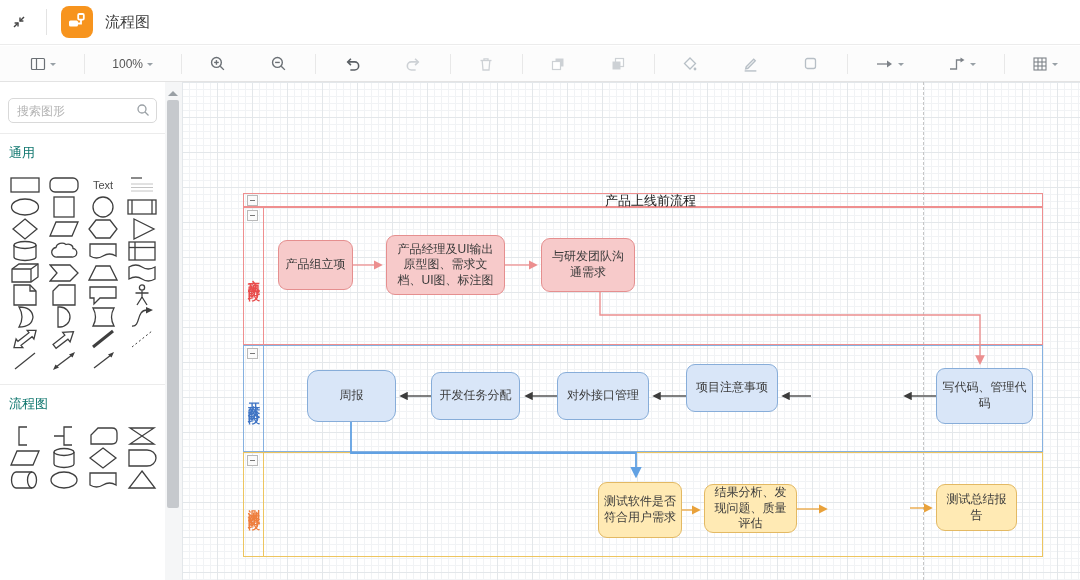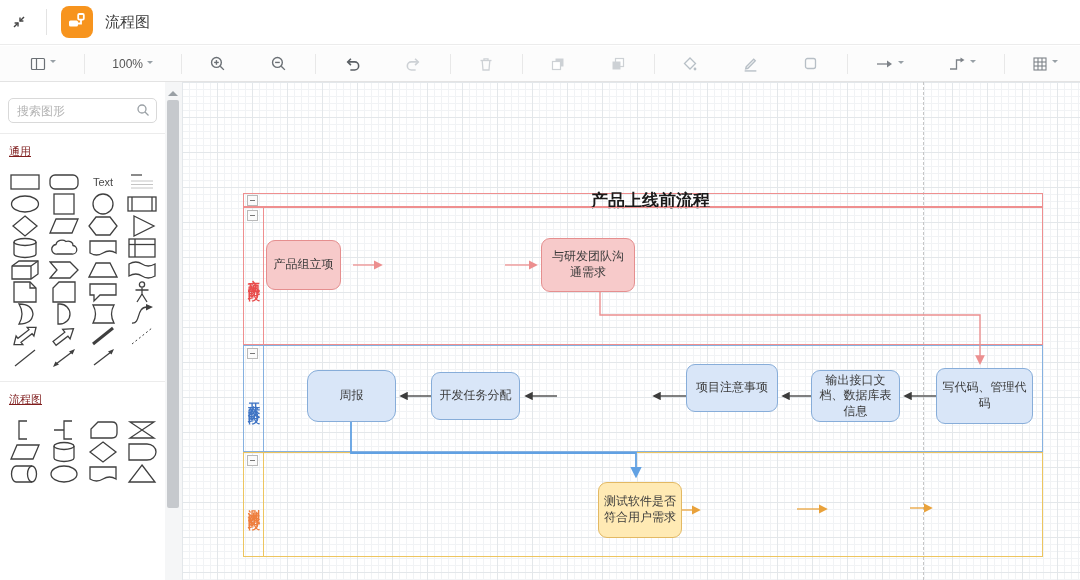--- a/index.html
+++ b/index.html
@@ -11,36 +11,36 @@
   .header { position:absolute; left:0; top:0; width:1080px; height:45px; background:#fff;
     border-bottom:1px solid #ececec; display:flex; align-items:center; }
   .hdr-collapse { width:22px; height:22px; margin-left:8px; display:flex; align-items:center; justify-content:center; cursor:pointer; }
   .hdr-sep { width:1px; height:26px; background:#e3e3e3; margin:0 14px 0 16px; }
   .logo { width:32px; height:32px; border-radius:8px; background:#f7941e; display:flex; align-items:center; justify-content:center; }
   .hdr-title { margin-left:12px; font-size:15px; color:#3a3a3a; }
 
   
   .toolbar { position:absolute; left:0; top:46px; width:1080px; height:36px; background:#fcfcfc;
     border-bottom:1px solid #e3e3e3; display:flex; align-items:center; padding-left:8px; }
-  .tbtn { display:flex; align-items:flex-start; border:none; background:transparent; padding:3px 4px; margin:0 18px; cursor:pointer; }
+  .tbtn { display:flex; align-items:center; border:none; background:transparent; padding:3px 4px; margin:0 18px; cursor:pointer; }
   .tbtn svg { display:block; }
   .tsep { width:1px; height:20px; background:#e8e8e8; margin:0 6px; }
   .caret { width:0; height:0; border:3.5px solid transparent; border-top-color:#98a0a6; margin:4px 0 0 4px; }
   .zoom-label { font-size:12px; color:#555; }
   .dis { opacity:1; }
 
   
   .sidebar { position:absolute; left:0; top:82px; width:165px; height:498px; background:#fff; }
   .search-wrap { position:relative; margin:16px 8px 0 8px; }
   .search-input { width:149px; height:25px; border:1px solid #d9d9d9; border-radius:5px;
     font-size:12px; color:#333; padding:0 24px 0 8px; outline:none; }
   .search-input::placeholder { color:#b4b4b4; }
   .search-icon { position:absolute; right:7px; top:5px; }
   .side-div { height:1px; background:#ececec; margin:10px 0 0 0; }
-  .sec-h { font-size:11px; color:#7f1d1d; padding:10px 0 2px 9px;text-decoration:underline; }
+  .sec-h { font-size:13px; color:#0f766e; padding:10px 0 2px 9px; }
   .shape-grid { display:grid; grid-template-columns:repeat(4,39px); padding:10px 0 0 7px; }
   .cell { width:36px; height:22px; display:flex; align-items:center; justify-content:center; cursor:grab; }
   .cell svg { stroke:#3f3f3f; fill:none; stroke-width:1.3; }
   .text-cell { font-size:11px; color:#4a4a4a; }
 
   
   .vscroll { position:absolute; left:165px; top:82px; width:17px; height:498px; background:#f5f6f7; }
   .vs-up { position:absolute; left:3px; top:4px; width:0; height:0; border:5px solid transparent; border-bottom-color:#9aa0a5; }
   .vs-thumb { position:absolute; left:2px; top:18px; width:12px; height:408px; background:#c6c9cd; border-radius:2px; }
   .splitter { position:absolute; left:183px; top:440px; width:5px; height:14px; background:#8d9296; border-radius:1px; }
@@ -51,21 +51,21 @@
       linear-gradient(#e3e7ea 1px, transparent 1px),
       linear-gradient(90deg, #e3e7ea 1px, transparent 1px),
       linear-gradient(#f1f3f5 1px, transparent 1px),
       linear-gradient(90deg, #f1f3f5 1px, transparent 1px);
     background-size:35px 35px,35px 35px,7px 7px,7px 7px; }
   .page-break { position:absolute; left:741px; top:0; height:498px; border-left:1px dashed #c6c6c6; }
 
   .pool { position:absolute; left:61px; top:111px; width:800px; height:364px; }
   .pool-title-row { position:absolute; left:0; top:0; width:800px; height:14px;
     border:1px solid #ef8f8f; display:flex; align-items:center; justify-content:center; }
-  .pool-title { font-size:17px; font-weight:bold; color:#1a1a1a; line-height:13px;margin-left:15px; }
+  .pool-title { font-size:13px; font-weight:normal; color:#1a1a1a; line-height:13px;margin-left:15px; }
   .lane { position:absolute; left:0; width:800px; }
   .lane1 { top:14px; height:138px; border:1px solid #ef8f8f; }
   .lane2 { top:152px; height:107px; border:1px solid #86b1e0; }
   .lane3 { top:259px; height:105px; border:1px solid #edc55f; }
   .lane-labelcol { position:absolute; left:0; top:0; bottom:0; width:20px; }
   .lane1 .lane-labelcol { border-right:1px solid #ef8f8f; }
   .lane2 .lane-labelcol { border-right:1px solid #86b1e0; }
   .lane3 .lane-labelcol { border-right:1px solid #edc55f; }
   .lane-label { position:absolute; left:3px; top:50%; transform:translateY(-50%);
     writing-mode:vertical-rl; letter-spacing:3px; font-size:12px; font-weight:bold; line-height:14px; }
@@ -574,24 +574,27 @@
         <path d="M504,314 H472" stroke="#3c3c3c" stroke-width="1.3" marker-end="url(#mblack)"></path>
         <path d="M629,314 H601" stroke="#3c3c3c" stroke-width="1.3" marker-end="url(#mblack)"></path>
         <path d="M754,314 H723" stroke="#3c3c3c" stroke-width="1.3" marker-end="url(#mblack)"></path>
         <path d="M169,340 V371 H454 V394" stroke="#61a1e3" stroke-width="1.8" marker-end="url(#mblue)"></path>
         <path d="M492,428 H517" stroke="#e9a23b" stroke-width="1.3" marker-end="url(#morange)"></path>
         <path d="M615,427 H644" stroke="#e9a23b" stroke-width="1.3" marker-end="url(#morange)"></path>
         <path d="M728,426 H749" stroke="#e9a23b" stroke-width="1.3" marker-end="url(#morange)"></path>
       </g>
     </svg>
 
-    <div class="nd f1" style="left:84px;top:158px;width:75px;height:50px">产品组立项</div>
+    <div class="nd f1" style="left:96px;top:158px;width:75px;height:50px">产品组立项</div>
+    <div class="nd f1" style="left:204px;top:153px;width:119px;height:60px">产品经理及UI输出原型图、需求文档、UI图、标注图</div>
     <div class="nd f1" style="left:359px;top:156px;width:94px;height:54px">与研发团队沟通需求</div>
 
     <div class="nd f2" style="left:249px;top:290px;width:89px;height:48px">开发任务分配</div>
     <div class="nd f2" style="left:125px;top:288px;width:89px;height:52px;border-radius:11px">周报</div>
+    <div class="nd f2" style="left:375px;top:290px;width:92px;height:48px">对外接口管理</div>
     <div class="nd f2" style="left:504px;top:282px;width:92px;height:48px">项目注意事项</div>
-    <div class="nd f2" style="left:629px;top:288px;width:89px;height:52px">输出接口文档、数据库表信息</div>
     <div class="nd f2" style="left:754px;top:286px;width:97px;height:56px">写代码、管理代码</div>
 
     <div class="nd f3" style="left:416px;top:400px;width:84px;height:56px">测试软件是否符合用户需求</div>
+    <div class="nd f3" style="left:522px;top:402px;width:93px;height:49px">结果分析、发现问题、质量评估</div>
+    <div class="nd f3" style="left:754px;top:402px;width:81px;height:47px">测试总结报告</div>
   </div>
 </div>
 
 </body></html>

